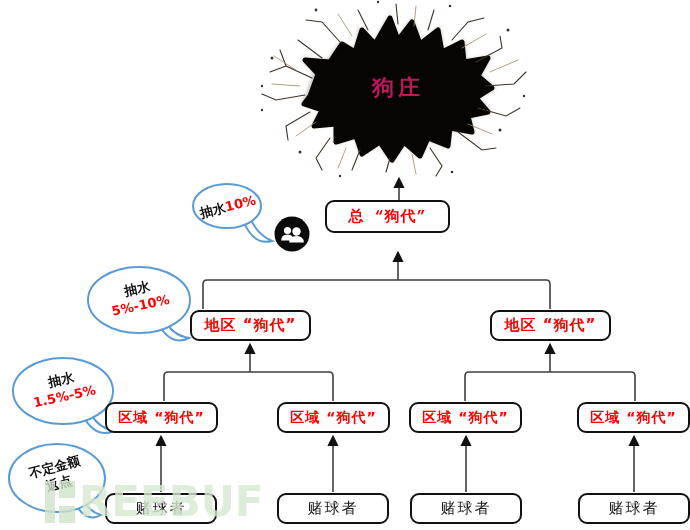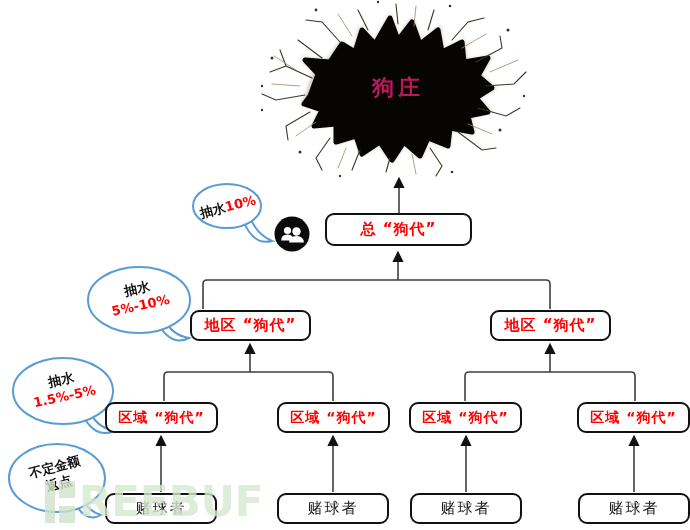--- a/index.html
+++ b/index.html
@@ -148,21 +148,21 @@
       <circle cx="19" cy="19" r="17.5" fill="#0b0b0b"></circle>
       <g fill="#ffffff">
         <circle cx="14.5" cy="15.5" r="3.6"></circle>
         <path d="M8.2,25.5 q0,-6 6.3,-6 q3.4,0 5,2 l-2.2,4 z"></path>
         <circle cx="23.5" cy="16.5" r="4.2"></circle>
         <path d="M16.2,27.5 q0,-6.6 7.3,-6.6 q7.3,0 7.3,6.6 z"></path>
       </g>
     </svg>
   </div>
 
-  <div class="node" style="left:325px;top:213px;width:147px;height:33px;">总 “狗代”</div>
+  <div class="node" style="left:325px;top:200px;width:125px;height:33px;font-family:Liberation Mono, monospace;">总 “狗代”</div>
 
   <div class="node" style="left:190px;top:310px;width:121px;height:31px;">地区 “狗代”</div>
   <div class="node" style="left:490px;top:310px;width:121px;height:31px;">地区 “狗代”</div>
 
   <div class="node" style="left:105px;top:402px;width:113px;height:31px;font-size:14px;">区域 “狗代”</div>
   <div class="node" style="left:277px;top:402px;width:113px;height:31px;font-size:14px;">区域 “狗代”</div>
   <div class="node" style="left:409px;top:402px;width:113px;height:31px;font-size:14px;">区域 “狗代”</div>
   <div class="node" style="left:577px;top:402px;width:113px;height:31px;font-size:14px;">区域 “狗代”</div>
 
   <div class="node plain" style="left:105px;top:493px;width:112px;height:31px;">赌球者</div>

